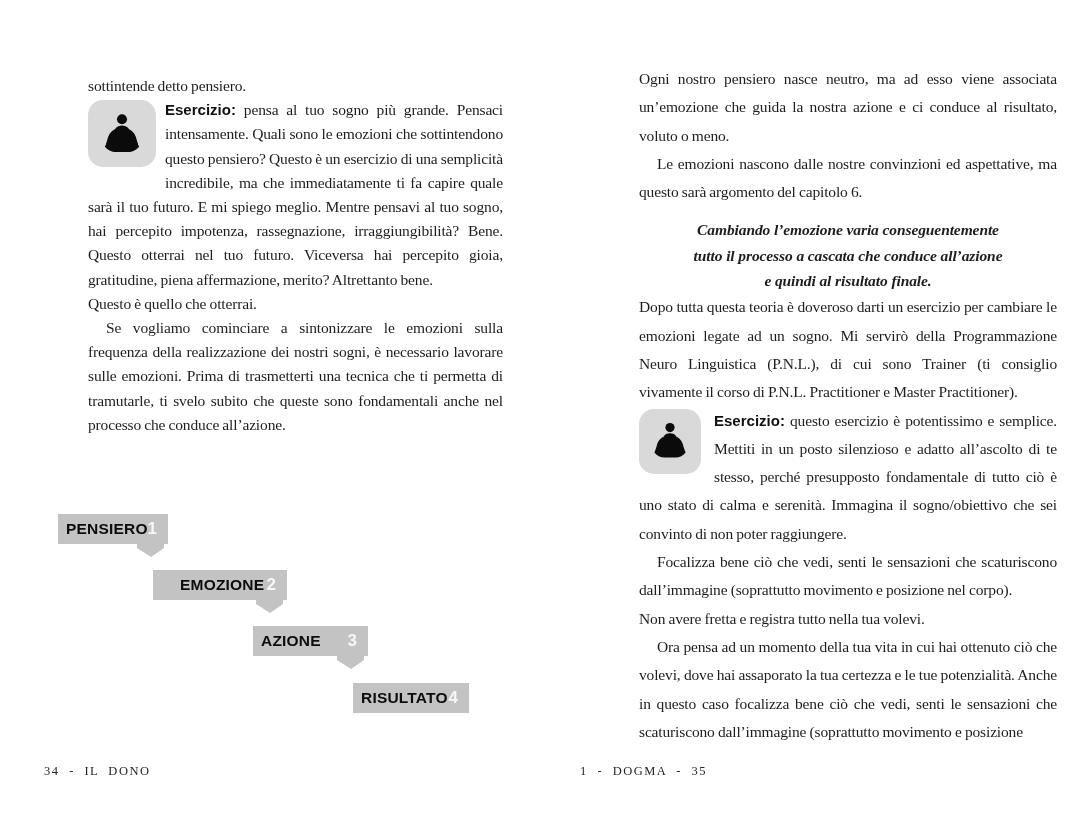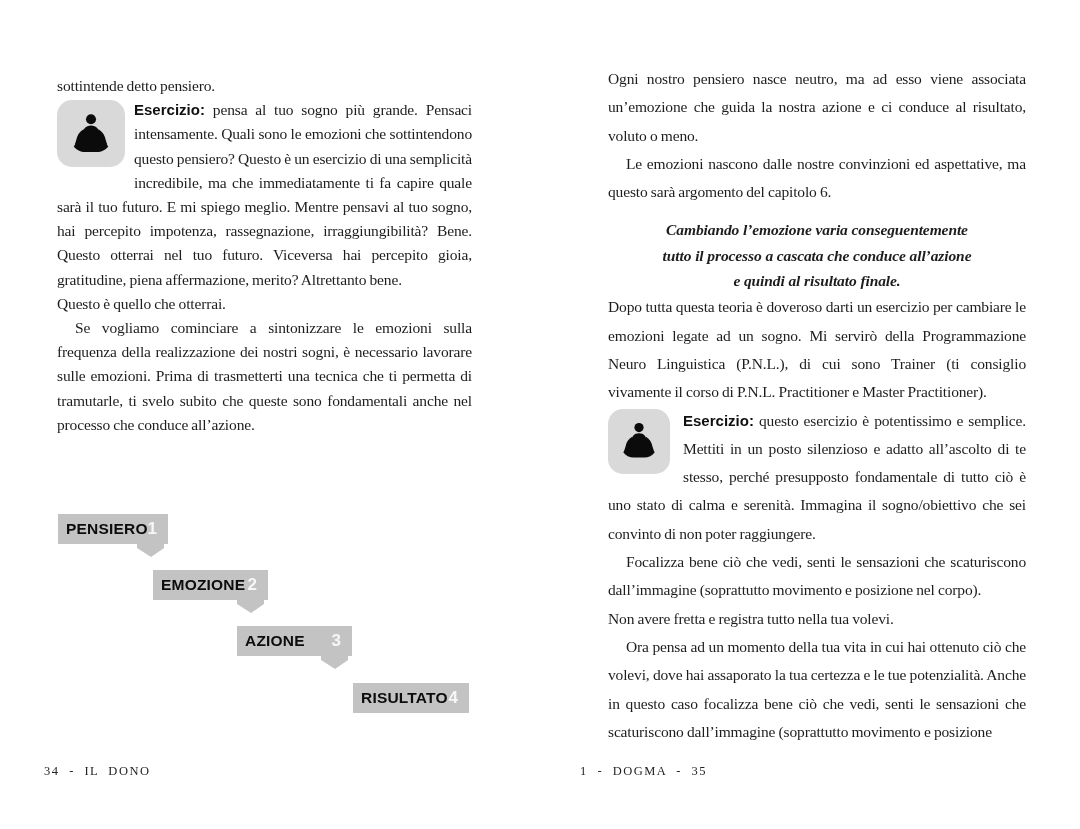--- a/index.html
+++ b/index.html
@@ -1,21 +1,21 @@
 <!DOCTYPE html>
 <html><head>
 <meta charset="utf-8">
 <style>
   html,body{margin:0;padding:0;}
   body{
     width:1080px;height:829px;position:relative;overflow:hidden;
     background:#ffffff;color:#1d1d1d;
     font-family:"Liberation Serif",serif;
   }
-  .page-col{position:absolute;}
+  .page-col{position:absolute;margin-left:31px;}
   #left-col{left:57px;top:74px;width:415px;font-size:15.5px;line-height:24.2px;}
   #right-col{left:608px;top:65px;width:418px;font-size:15.5px;line-height:28.3px;}
   .page-col p{margin:0;text-align:justify;letter-spacing:-0.15px;word-spacing:-0.5px;}
   .indent{text-indent:18px;}
   .intro{margin-bottom:28px;}
   
   .ex-icon{
     float:left;background:#d9d9d9;border-radius:15px;
     display:flex;align-items:center;justify-content:center;
   }
@@ -43,22 +43,22 @@
   .step .num{
     position:absolute;right:11px;top:0;line-height:30px;
     font-family:"Liberation Sans",sans-serif;font-weight:bold;
     font-size:17px;color:#f7f7f7;
   }
   .step .tab{
     position:absolute;right:4px;top:30px;width:27px;height:13px;background:#c3c3c3;
     clip-path:polygon(0 0,100% 0,100% 30%,52% 100%,0 30%);
   }
   #step-1{left:1px;top:0;width:110px;}
-  #step-2{left:96px;top:56px;width:115px;}
-  #step-3{left:180px;top:112px;width:115px;}
+  #step-2{left:96px;top:56px;width:115px;padding-left:19px;}
+  #step-3{left:196px;top:112px;width:115px;}
   #step-4{left:296px;top:169px;width:116px;}
   
   .footer{
     position:absolute;top:764px;font-size:12.5px;color:#232323;
     letter-spacing:1.5px;word-spacing:5px;font-family:"Liberation Serif",serif;
   }
   #footer-left{left:44px;}
   #footer-right{left:580px;width:420px;text-align:left;}
   .med-svg{display:block;}
 </style>

